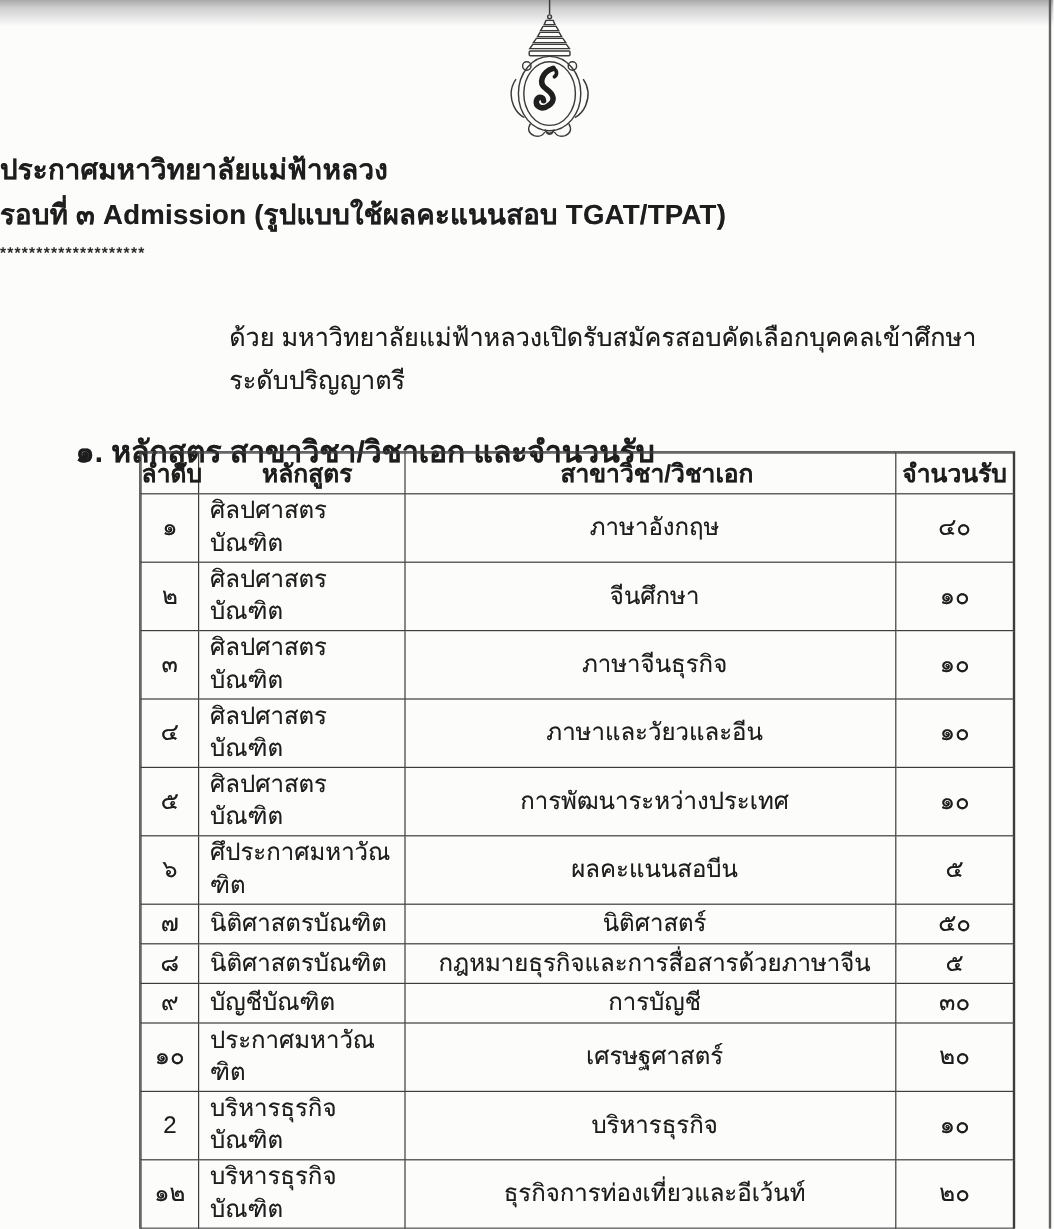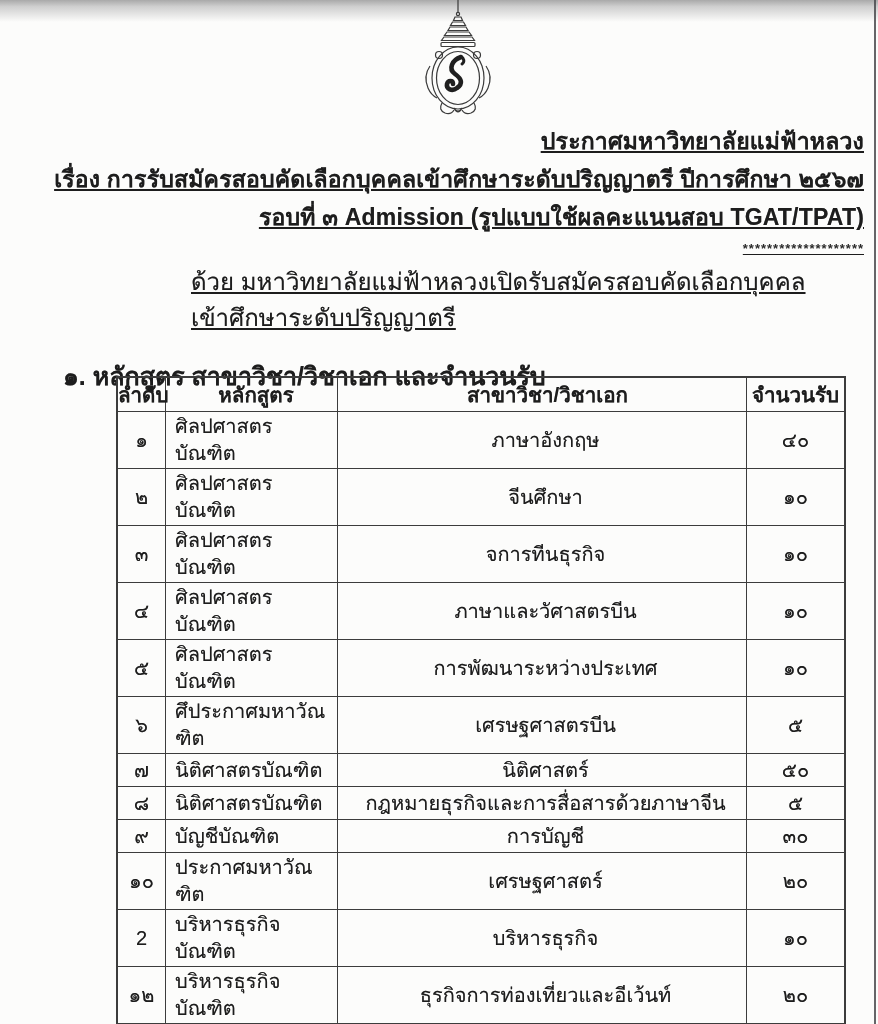--- a/index.html
+++ b/index.html
@@ -21,33 +21,32 @@
   .scan-edge-line {
     position: absolute; top: 0; right: 2px; width: 2px; height: 1024px;
     background: #4a4a4e; opacity: .85;
   }
 
   
   .emblem { position: absolute; left: 412px; top: 0; width: 92px; height: 116px; }
   .emblem svg { width: 100%; height: 100%; }
 
   
-  .title-block { position: absolute; left: 0; top: 122px; width: 864px; text-align: right; text-decoration: underline; }
+  .title-block { position: absolute; left: 0; top: 122px; width: 864px; text-align: left; }
   .title-line {
     font-size: 23px; font-weight: 700; line-height: 38px;
     letter-spacing: .2px; text-shadow: 0 0 .5px rgba(30,30,30,.55);
   }
   .stars { font-size: 13px; font-weight: 700; letter-spacing: 1px; margin-top: 5px; color: #2a2a2a; }
 
   
   .intro { position: absolute; left: 63px; top: 264px; width: 768px; }
   .intro-line {
-    font-size: 24px; line-height: 36px;
+    font-size: 21px; line-height: 36px;
     text-shadow: 0 0 .4px rgba(30,30,30,.5);
-    text-decoration: underline;
   }
   .intro-line.first { margin-left: 128px; }
 
   
   .section-heading {
     position: absolute; left: 63px; top: 356px;
     font-size: 25px; font-weight: 700;
     text-shadow: 0 0 .5px rgba(30,30,30,.55);
   }
 
@@ -107,21 +106,20 @@
       <path d="M62 103 q4 7 -3 10 q-6 2 -9 -3"></path>
       <path d="M42 108 q4 6 8 0 q-4 8 -8 0"></path>
 
       <path d="M49 57 c-9 3 -13 12 -6 17 c7 5 8 10 2 14 c-5 4 -11 1 -10 -4 c1 -4 6 -4 6 0" stroke="#1f1f1f" stroke-width="4.6" stroke-linecap="round"></path>
       <path d="M49 57 c3 1 4 5 1 7" stroke="#1f1f1f" stroke-width="3" stroke-linecap="round"></path>
     </svg>
   </div>
 
   <div class="title-block">
     <div class="title-line">ประกาศมหาวิทยาลัยแม่ฟ้าหลวง</div>
-    <div class="title-line">เรื่อง การรับสมัครสอบคัดเลือกบุคคลเข้าศึกษาระดับปริญญาตรี ปีการศึกษา ๒๕๖๗</div>
     <div class="title-line">รอบที่ ๓ Admission (รูปแบบใช้ผลคะแนนสอบ TGAT/TPAT)</div>
     <div class="stars">********************</div>
   </div>
 
   <div class="intro">
     <div class="intro-line first">ด้วย มหาวิทยาลัยแม่ฟ้าหลวงเปิดรับสมัครสอบคัดเลือกบุคคลเข้าศึกษาระดับปริญญาตรี</div>
   </div>
 
   <div class="section-heading">๑. หลักสูตร สาขาวิชา/วิชาเอก และจำนวนรับ</div>
 
@@ -143,39 +141,39 @@
         </tr>
         <tr>
           <td class="col-no">๒</td>
           <td class="col-program">ศิลปศาสตรบัณฑิต</td>
           <td class="col-major">จีนศึกษา</td>
           <td class="col-quota">๑๐</td>
         </tr>
         <tr>
           <td class="col-no">๓</td>
           <td class="col-program">ศิลปศาสตรบัณฑิต</td>
-          <td class="col-major">จการทีนธุรกิจ</td>
+          <td class="col-major">ภาษาจีนธุรกิจ</td>
           <td class="col-quota">๑๐</td>
         </tr>
         <tr>
           <td class="col-no">๔</td>
           <td class="col-program">ศิลปศาสตรบัณฑิต</td>
-          <td class="col-major">ภาษาและวัศาสตรบีน</td>
+          <td class="col-major">ภาษาและวัยวและอีน</td>
           <td class="col-quota">๑๐</td>
         </tr>
         <tr>
           <td class="col-no">๕</td>
           <td class="col-program">ศิลปศาสตรบัณฑิต</td>
           <td class="col-major">การพัฒนาระหว่างประเทศ</td>
           <td class="col-quota">๑๐</td>
         </tr>
         <tr>
           <td class="col-no">๖</td>
           <td class="col-program">ศึประกาศมหาวัณฑิต</td>
-          <td class="col-major">เศรษฐศาสตรบีน</td>
+          <td class="col-major">ผลคะแนนสอบีน</td>
           <td class="col-quota">๕</td>
         </tr>
         <tr>
           <td class="col-no">๗</td>
           <td class="col-program">นิติศาสตรบัณฑิต</td>
           <td class="col-major">นิติศาสตร์</td>
           <td class="col-quota">๕๐</td>
         </tr>
         <tr>
           <td class="col-no">๘</td>

